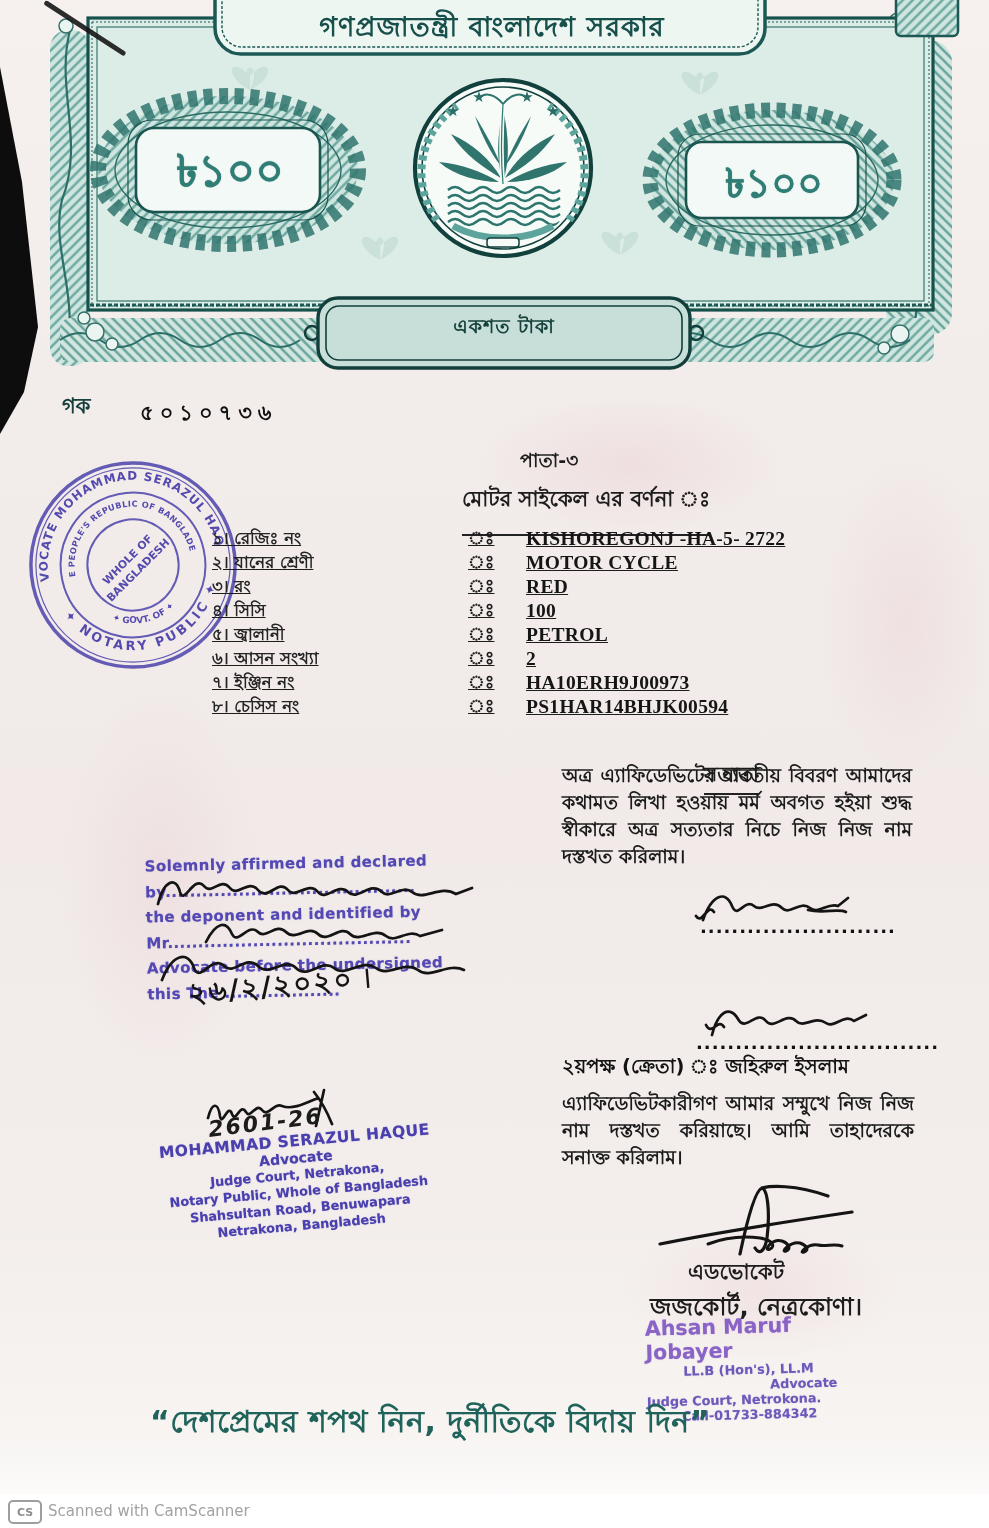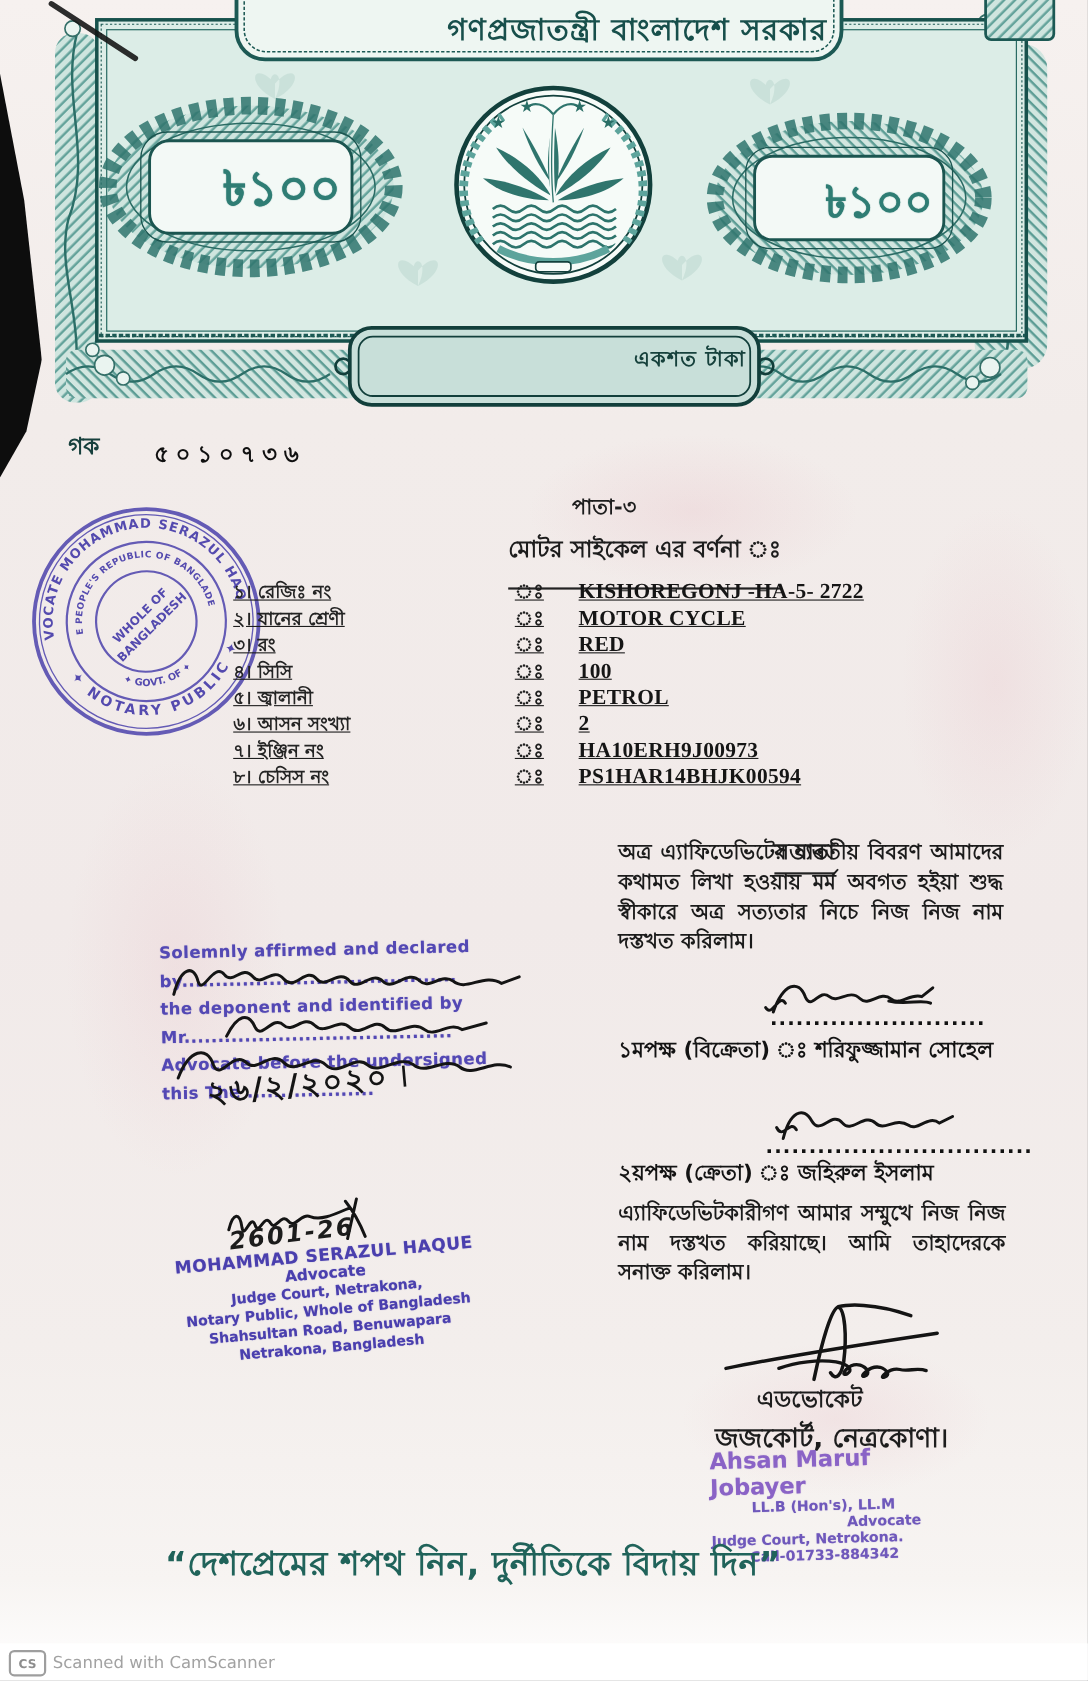--- a/index.html
+++ b/index.html
@@ -5,21 +5,21 @@
   html,body{margin:0;padding:0;background:#888;}
   .page{
     position:relative;width:989px;height:1528px;margin:0 auto;overflow:hidden;
     background:linear-gradient(180deg,#f6f1ef 0%,#f2ecea 25%,#f1eae9 55%,#f3eeec 80%,#f7f4f2 94%,#ffffff 100%);
     font-family:"DejaVu Sans","Liberation Sans",sans-serif;color:#1d1d1d;
   }
   .abs{position:absolute;}
   .blot{position:absolute;pointer-events:none;}
   
   .sp-wrap{position:absolute;left:0;top:0;width:989px;height:385px;}
-  .sp-text{position:absolute;text-align:right;color:#14504b;font-weight:bold;}
+  .sp-text{position:absolute;text-align:center;color:#14504b;font-weight:bold;}
   .banner-text{left:232px;top:6px;width:520px;font-size:27px;letter-spacing:1px;color:#174f4b;}
   .denom{color:#2f7d74;font-weight:bold;text-shadow:0 0 1px #2f7d74;}
   .denom-left{left:150px;top:138px;width:160px;font-size:44px;}
   .denom-right{left:700px;top:152px;width:148px;font-size:40px;}
   .ekshot{left:330px;top:312px;width:348px;font-size:19px;color:#16413c;letter-spacing:1px;}
   .wedge{left:0;top:62px;width:40px;height:375px;background:#0d0d0d;
     clip-path:polygon(0 5px,22px 120px,38px 265px,24px 330px,0 372px);}
   .foldline{left:46px;top:0px;width:96px;height:5px;background:#161616;border-radius:3px;
     transform:rotate(33deg);transform-origin:left top;opacity:.9;}
   
@@ -294,21 +294,20 @@
     <path class="ink" d="M56,84 C66,64 76,62 82,76 C88,88 98,64 108,74 C116,82 126,64 136,74 C146,84 158,66 168,76 C178,86 190,66 200,76 C210,86 224,68 236,78 C246,86 258,70 270,78 L292,72"></path>
     <path class="ink" d="M12,122 C22,96 38,92 44,110 C50,126 62,96 74,108 C84,118 96,96 108,108 C120,120 134,98 146,110 C158,122 172,100 184,110 C196,120 212,100 226,110 C238,120 254,102 268,112 C280,122 298,104 314,112"></path>
   </svg>
   <div class="abs hand-date">২৬/২/২০২০ ৷</div>
 
   <svg class="abs" style="left:688px;top:882px;" width="165" height="55">
     <path class="ink" d="M8,34 C14,44 20,20 26,30 M15,38 C24,12 38,8 44,24 C50,38 56,16 66,24 C74,31 84,16 94,26 C102,34 112,18 122,26 C130,33 140,20 150,24 L160,16"></path>
     <path class="ink" d="M120,28 C136,32 150,26 158,30"></path>
   </svg>
   <div class="abs dots dots1">.........................</div>
-  <div class="abs party party1">১মপক্ষ (বিক্রেতা) ঃ শরিফুজ্জামান সোহেল</div>
 
   <svg class="abs" style="left:700px;top:995px;" width="170" height="58">
     <path class="ink" d="M6,30 C12,42 18,22 24,32 M12,40 C18,16 30,10 38,24 C46,38 56,14 66,26 C74,36 86,16 96,26 C104,34 114,20 126,28 C134,34 144,18 154,26 L166,20"></path>
   </svg>
   <div class="abs dots dots2">...............................</div>
   <div class="abs party party2">২য়পক্ষ (ক্রেতা)  ঃ জহিরুল ইসলাম</div>
 
   <div class="abs bn-para para2">এ্যাফিডেভিটকারীগণ আমার সম্মুখে নিজ নিজ নাম দস্তখত করিয়াছে। আমি তাহাদেরকে সনাক্ত করিলাম।</div>
 
   <svg class="abs" style="left:198px;top:1076px;" width="170" height="60">

